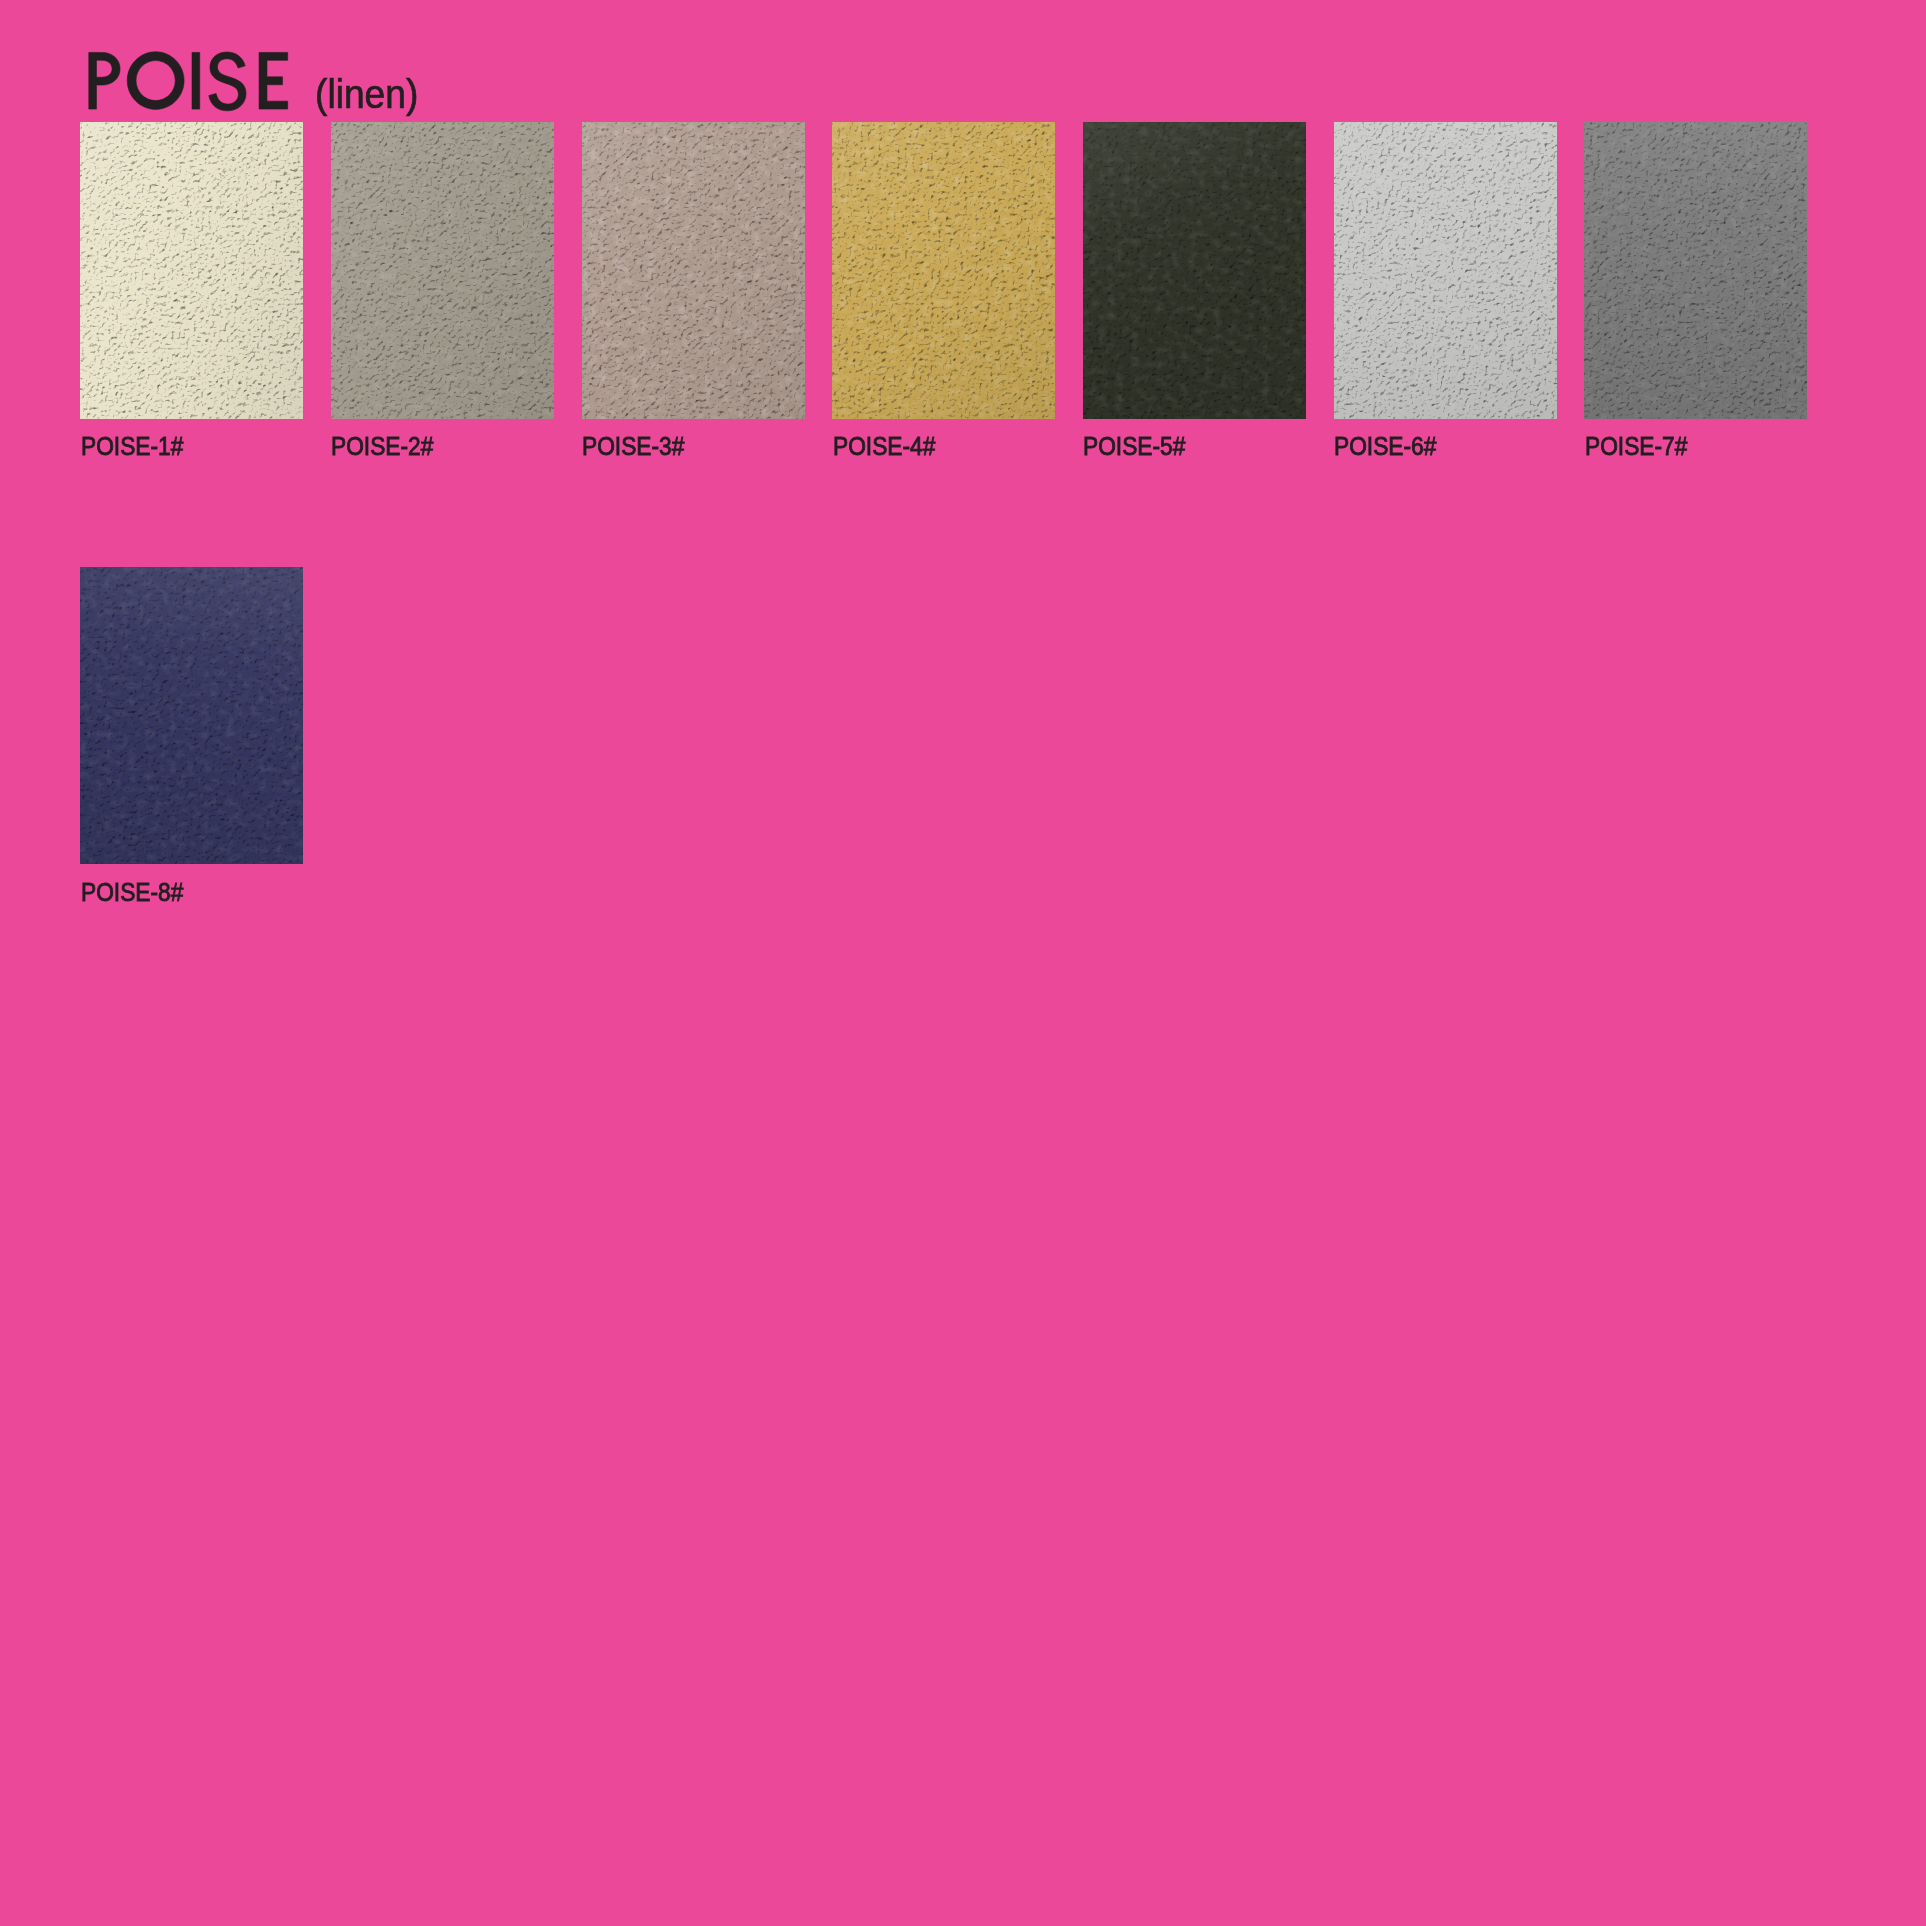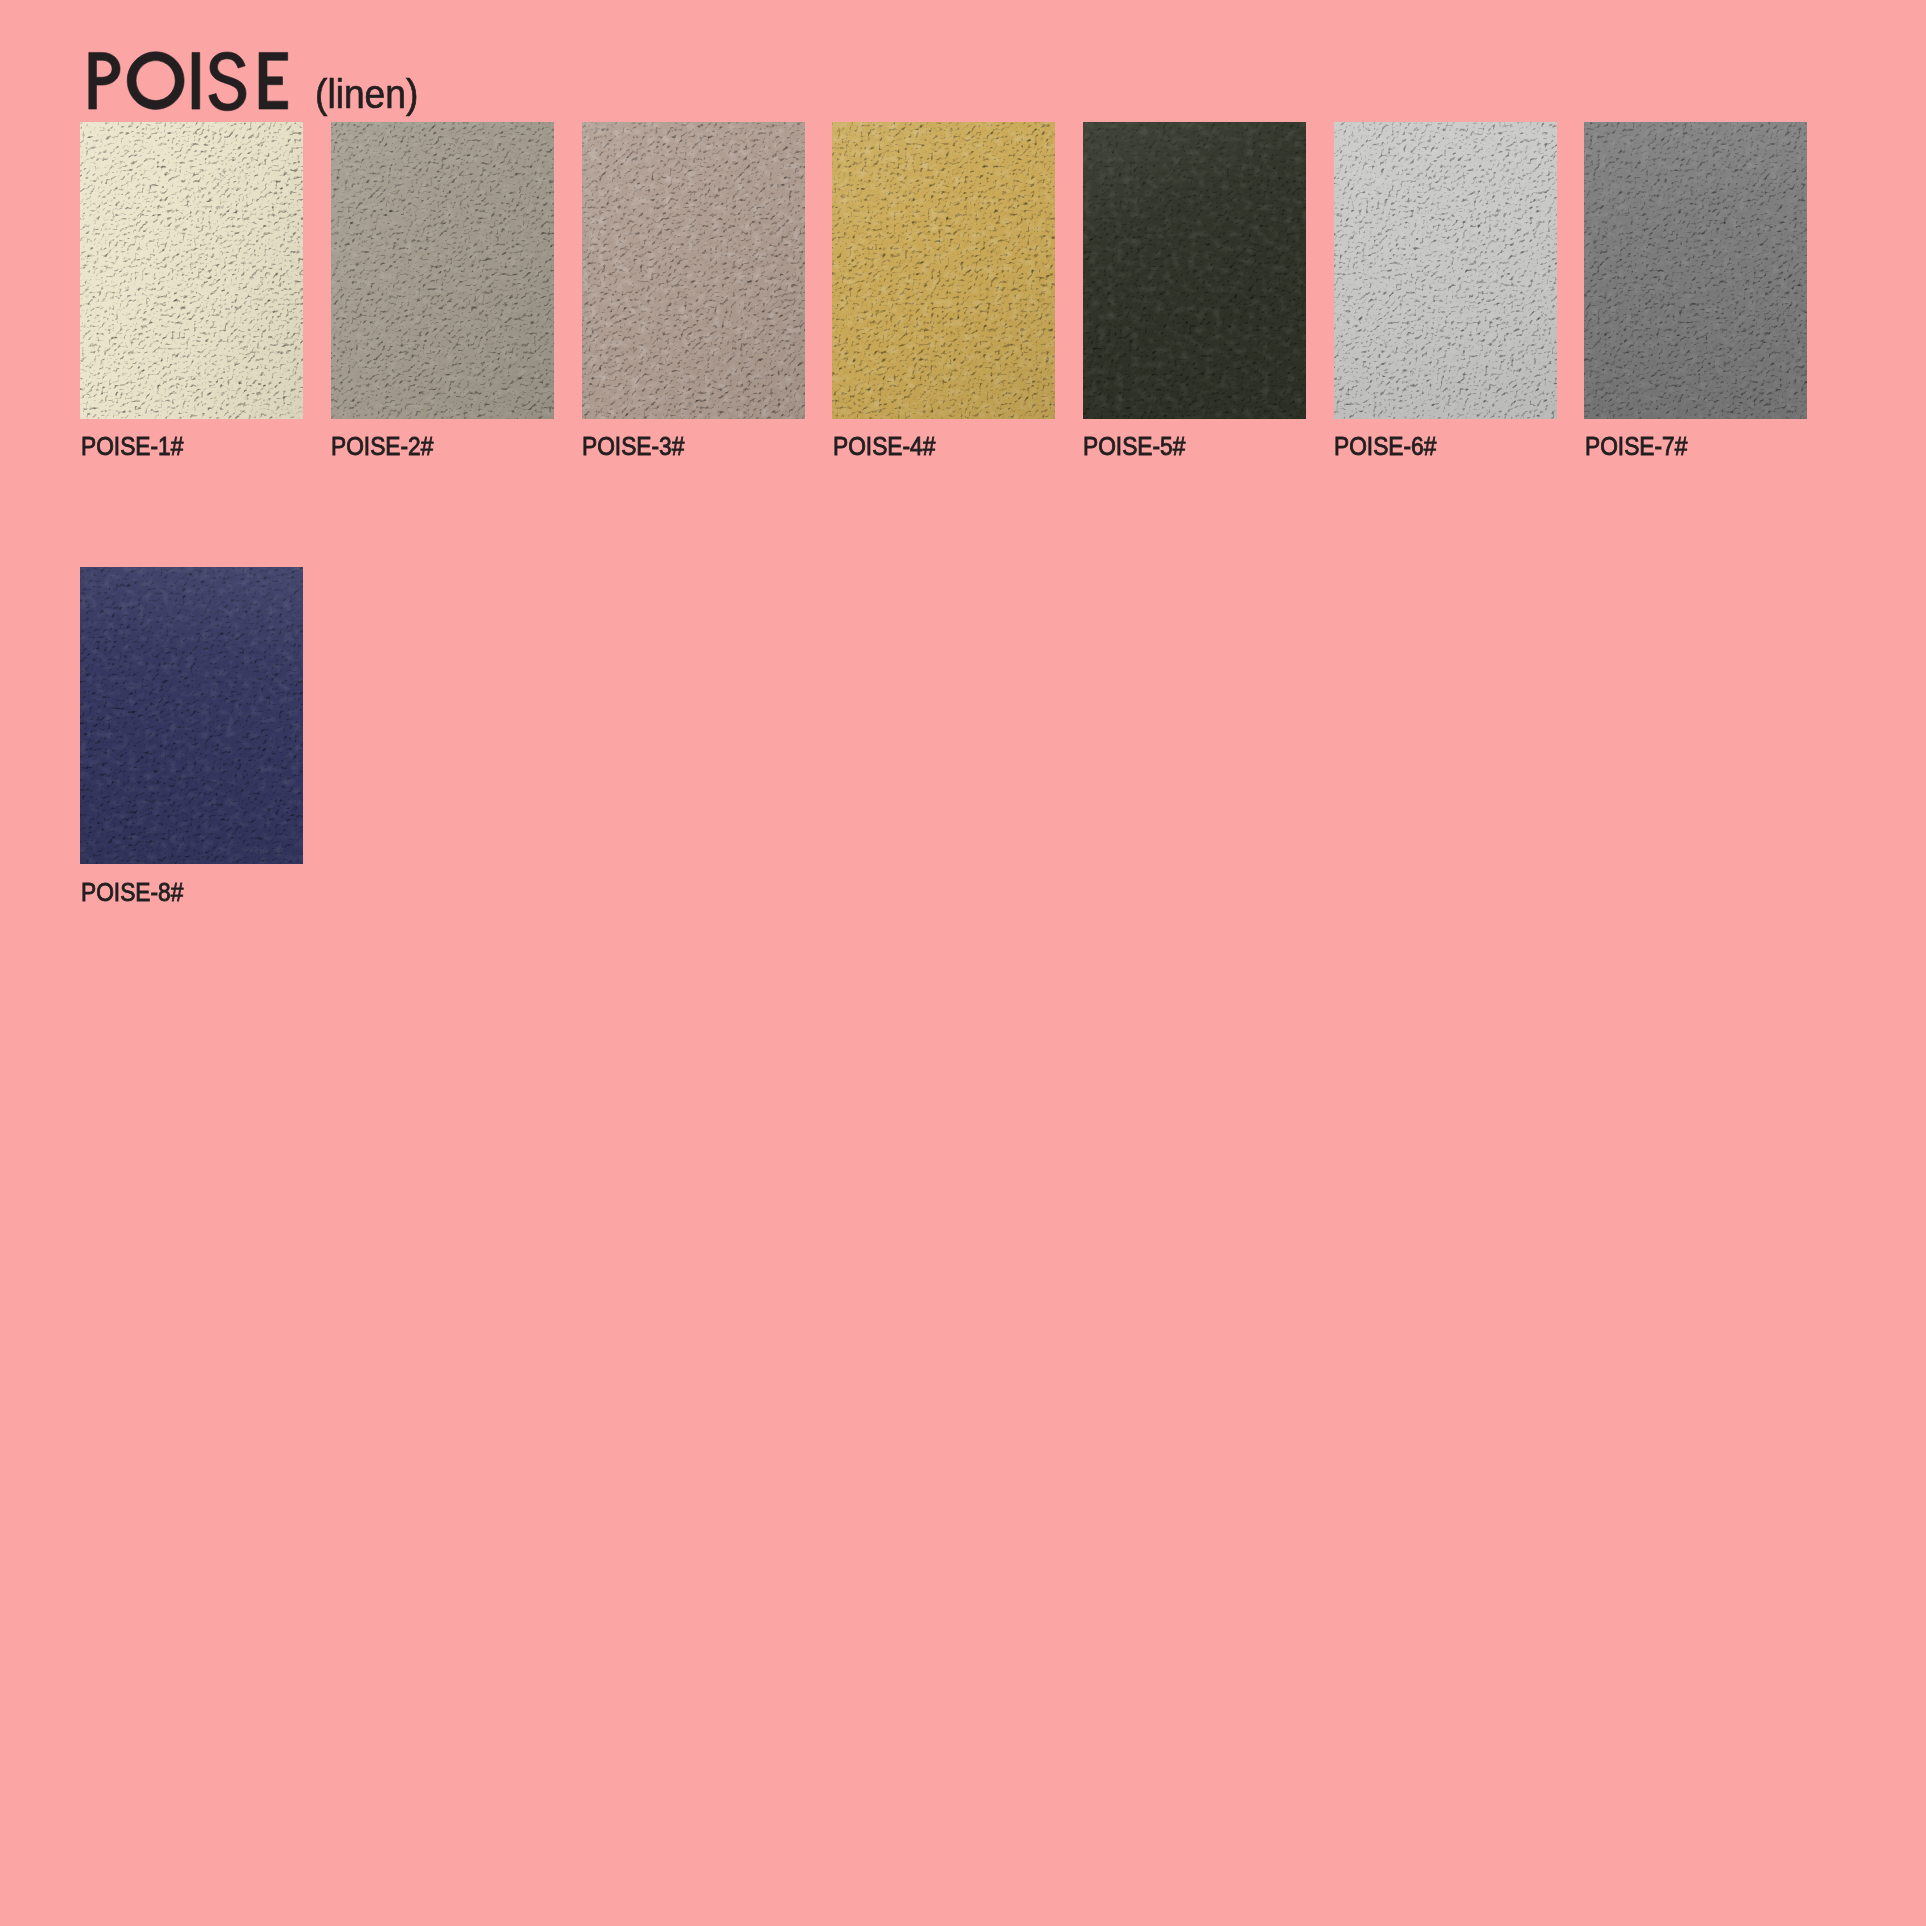--- a/index.html
+++ b/index.html
@@ -2,21 +2,21 @@
 <html style="font-size:13.7px"><head>
 <meta charset="utf-8">
 <title>POISE (linen)</title>
 <style>
   html,body{margin:0;padding:0;}
   body{
     width:1926px;height:1926px;background:#ffffff;
     font-family:"Liberation Sans","DejaVu Sans",sans-serif;
     overflow:hidden;
   }
-  #page{position:relative;width:1926px;height:1926px;background:#fca5a5;}
+  #page{position:relative;width:1926px;height:1926px;background:#ec4899;}
 
   
   #title{
     position:absolute;left:81px;top:47px;display:block;
   }
   #subtitle{
     position:absolute;left:315px;top:74px;
     font-size:40px;line-height:1;color:#231f20;font-weight:400;
     white-space:nowrap;-webkit-text-stroke:0.7px #231f20;
     transform:scaleX(0.930);transform-origin:left top;

